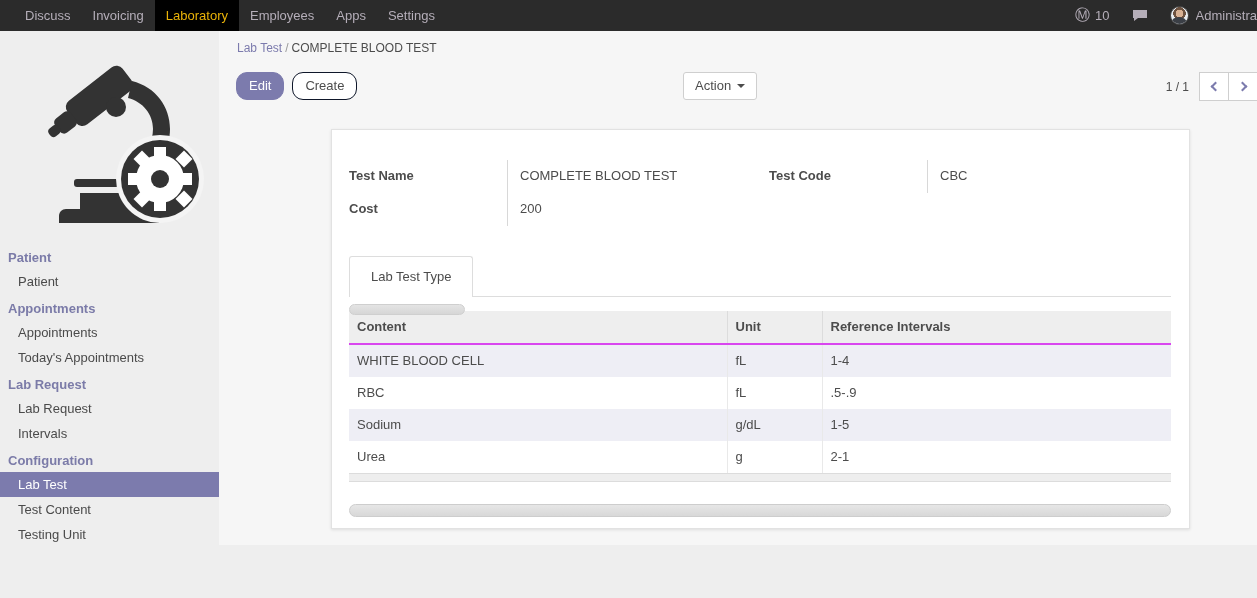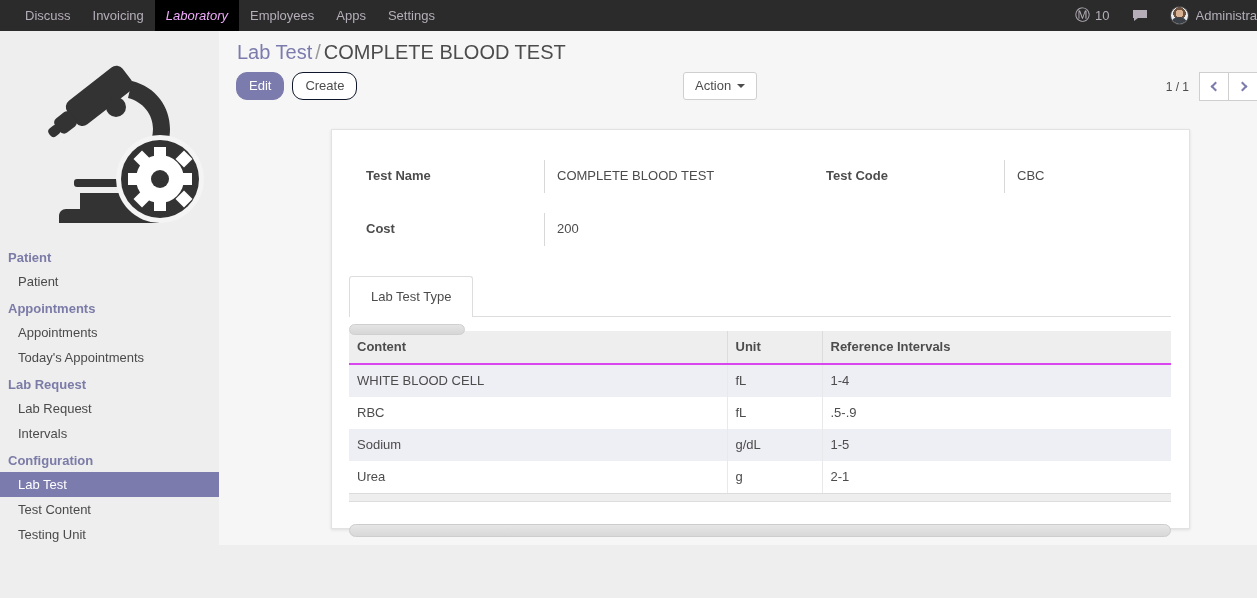--- a/index.html
+++ b/index.html
@@ -16,21 +16,21 @@
     width: 1257px; height: 31px;
     background: #2b2b2b;
     display: flex; align-items: center;
   }
   .nav-left { display: flex; align-items: center; margin-left: 14px; height: 31px; }
   .nav-item {
     color: #b5aeb9; font-size: 13px;
     padding: 0 11px; height: 31px; line-height: 31px;
     cursor: pointer; white-space: nowrap;
   }
-  .nav-item.active { background: #000000; color: #f0abfc; font-style: italic; }
+  .nav-item.active { background: #000000; color: #eab308; }
   .nav-right {
     margin-left: auto; display: flex; align-items: center;
     height: 31px; padding-right: 0px;
   }
   .nav-mention {
     display: flex; align-items: center; gap: 5px;
     color: #b5aeb9; font-size: 13px; padding: 0 10px; cursor: pointer;
   }
   .at-glyph { font-size: 15px; color: #b5aeb9; }
   .chat-icon { padding: 0 12px; cursor: pointer; display: flex; align-items: center; }
@@ -75,21 +75,21 @@
   .content {
     position: absolute; top: 31px; left: 219px;
     width: 1038px; height: 514px;
     background: #f6f6f6;
   }
   .control-panel {
     height: 83px; position: relative; background: #f6f6f6;
   }
   .breadcrumb {
     position: absolute; left: 18px; top: 10px;
-    font-size: 20px; color: #4c4c4c; white-space: nowrap;
+    font-size: 12px; color: #4c4c4c; white-space: nowrap;
   }
   .bc-link { color: #7c7bad; cursor: pointer; }
   .bc-sep { color: #9a9a9a; margin: 0 3px; }
   .btn-row { position: absolute; left: 17px; top: 41px; display: flex; gap: 8px; }
   .btn {
     font-size: 13px; padding: 5px 12px 6px;
     border: 1px solid #0f172a; border-radius: 11px;
     background: #ffffff; color: #4c4c4c; cursor: pointer;
   }
   .btn.primary { background: #7c7bad; border-color: #7c7bad; color: #ffffff; }
@@ -121,21 +121,21 @@
   .chev.right { transform: rotate(-135deg); margin-right: 3px; }
   .sheet {
     position: absolute; left: 112px; top: 98px;
     width: 859px; height: 400px;
     background: #ffffff; border: 1px solid #e2e2e2;
     box-shadow: 0 1px 3px rgba(0,0,0,0.10);
     padding: 30px 18px 0 17px;
   }
   .form-grid {
     display: grid; grid-template-columns: 158px 262px 158px 1fr;
-    row-gap: 0px; margin-left: 17px; gap: 20px;
+    row-gap: 0px; margin-left: 0px;
   }
   .f-label {
     font-size: 13px; font-weight: bold; color: #4c4c4c;
     padding: 8px 0 9px 0; line-height: 16px;
   }
   .f-value {
     font-size: 13px; color: #4c4c4c;
     padding: 8px 0 9px 12px; line-height: 16px;
     border-left: 1px solid #d8d8d8;
   }

